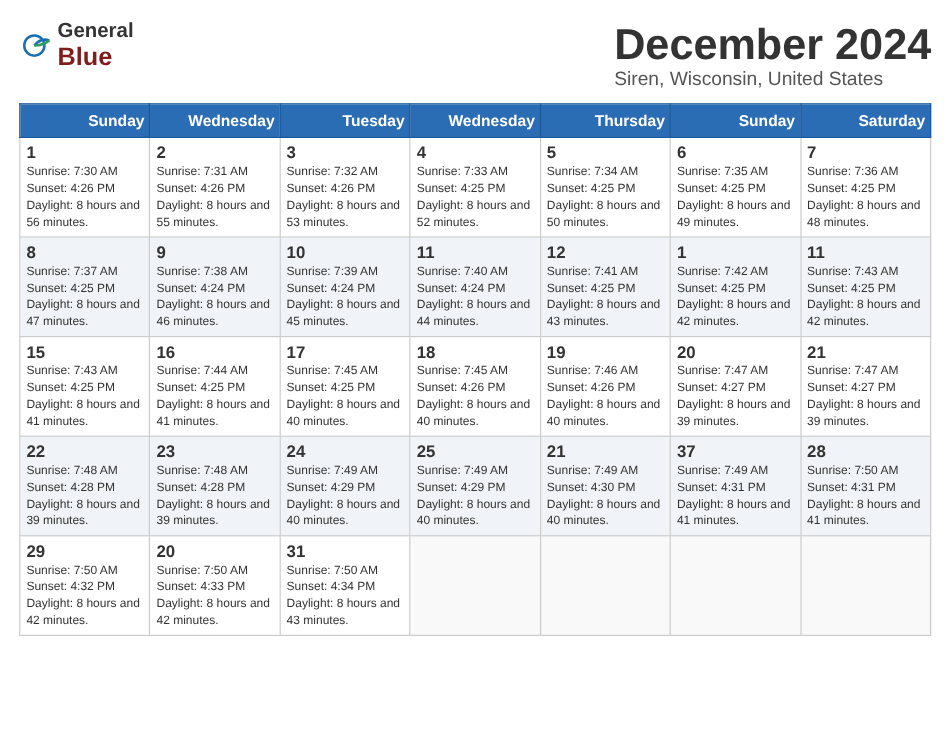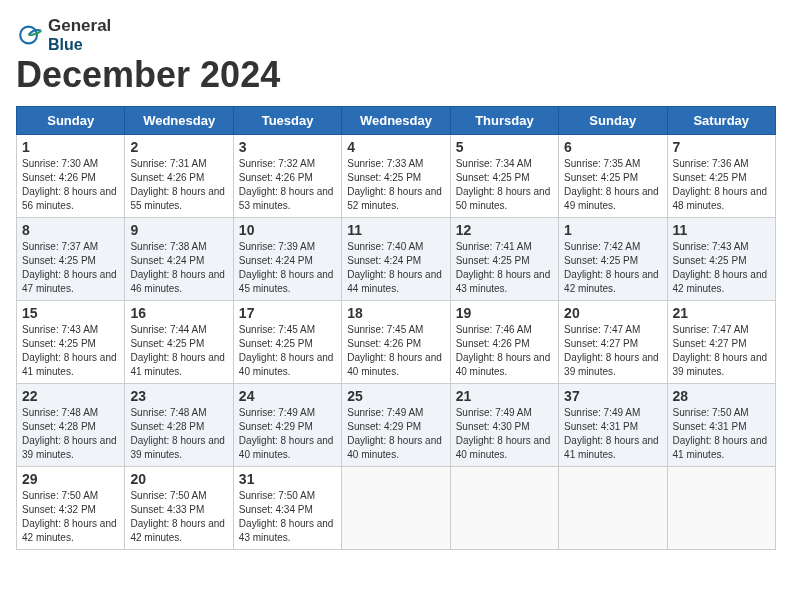--- a/index.html
+++ b/index.html
@@ -8,21 +8,20 @@
       background: #fff;
       width: 792px;
       min-height: 612px;
       padding: 16px;
     }
     .header-area {
       display: flex;
       justify-content: space-between;
       align-items: flex-start;
       margin-bottom: 10px;
-      flex-direction: column;
     }
     .logo {
       display: flex;
       align-items: center;
       gap: 4px;
     }
     .logo-icon {
       width: 28px;
       height: 28px;
     }
@@ -39,21 +38,21 @@
     }
     .calendar {
       width: 100%;
       border-collapse: collapse;
       font-size: 11px;
     }
     .calendar th {
       background-color: #2a6db5;
       color: #fff;
       padding: 6px 4px;
-      text-align: center;
+      text-align: right;
       font-size: 13px;
       font-weight: bold;
       border: 1px solid #1a5a9a;
     }
     .calendar td {
       border: 1px solid #ccc;
       vertical-align: top;
       padding: 4px 5px;
       width: 108px;
       min-height: 80px;
@@ -83,25 +82,26 @@
 
 <div class="header-area">
   <div class="logo">
     <svg class="logo-icon" viewBox="0 0 40 40" xmlns="http://www.w3.org/2000/svg">
       <circle cx="18" cy="20" r="12" fill="none" stroke="#1a6faf" stroke-width="3"></circle>
       <path d="M18 20 Q26 10 36 14" stroke="#1a6faf" stroke-width="3" fill="none"></path>
       <path d="M18 20 Q28 20 36 14" stroke="#2a9d5c" stroke-width="3" fill="none"></path>
     </svg>
     <div>
       <span style="font-size:17px;font-weight:bold;color:#333;">General</span><br>
-      <span style="font-size:16px;font-weight:bold;color:#0c4a6e;">Blue</span>
+      <span style="font-size:21px;font-weight:bold;color:#7f1d1d;">Blue</span>
     </div>
   </div>
   <div class="title-area">
     <div class="month-title">December 2024</div>
+    <div class="location-title">Siren, Wisconsin, United States</div>
   </div>
 </div>
 
 <table class="calendar">
   <thead>
     <tr>
     <th>Sunday</th>
         <th>Wednesday</th>
         <th>Tuesday</th>
         <th>Wednesday</th>

